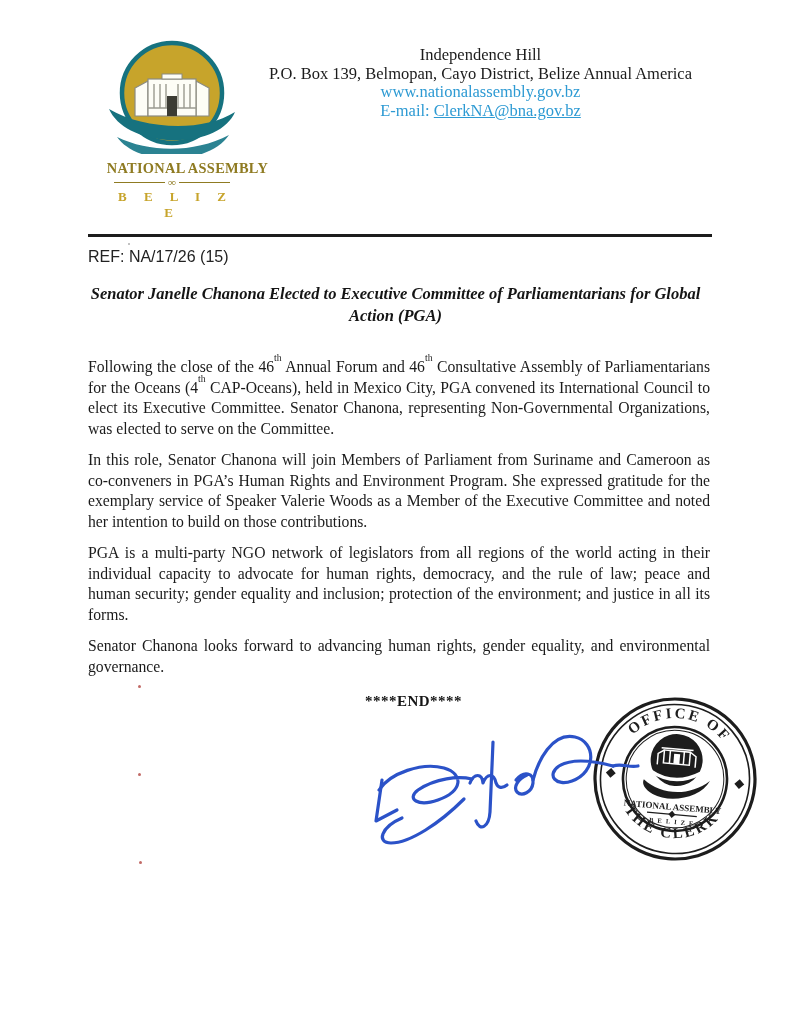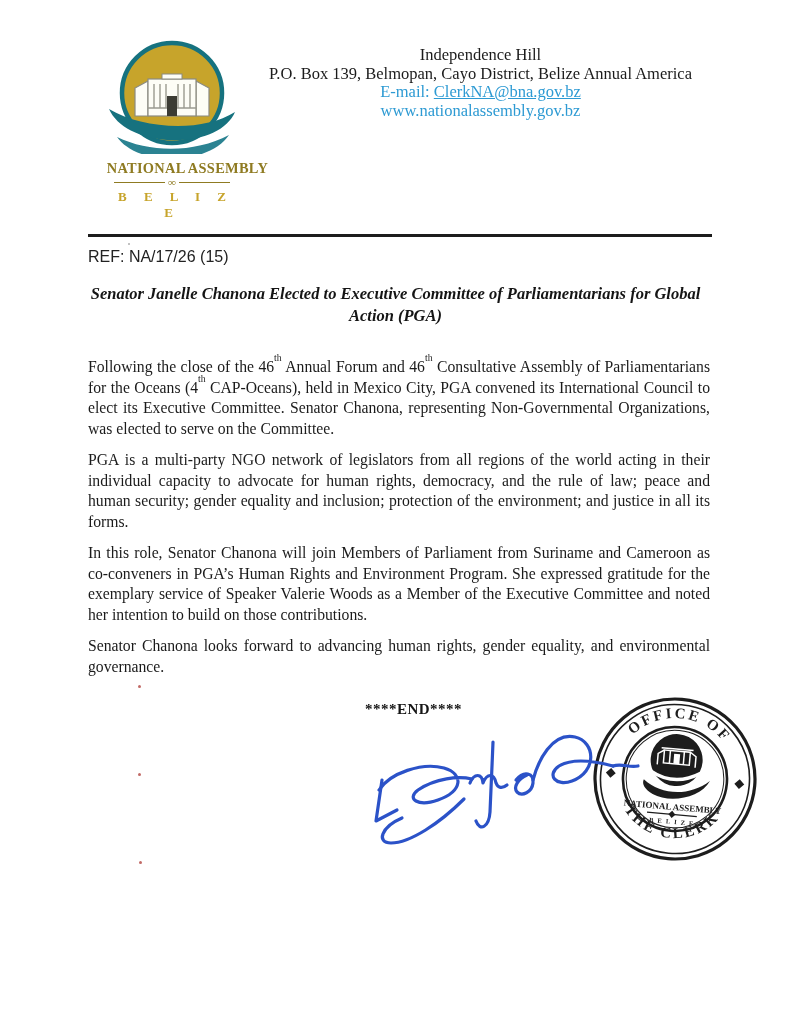--- a/index.html
+++ b/index.html
@@ -56,21 +56,21 @@
   }
   .doc-title{
     margin:17px auto 12px;max-width:636px;
     text-align:center;font-weight:bold;font-size:16.5px;line-height:22px;color:#151515;font-style:italic;
   }
   
   .body-text{margin:30px 81px 0 88px;font-size:15.7px;line-height:20.5px;text-align:justify;}
   .body-text p{margin:0 0 11px;}
   .body-text sup{font-size:.62em;position:relative;top:-.45em;line-height:0;}
   .end-marker{
-    margin-top:24px;text-align:center;
+    margin-top:16px;text-align:center;
     font-weight:bold;font-size:15px;letter-spacing:.5px;color:#151515;padding-left:36px;
   }
   
   .stamp-svg{position:absolute;left:588px;top:690px;}
   .signature-svg{position:absolute;left:366px;top:716px;}
   .speck{position:absolute;border-radius:50%;}
   .speck.red{width:3px;height:3px;background:#b6504b;opacity:.85;}
   .speck.gray{width:2px;height:2px;background:#9a9a9a;opacity:.8;}
 </style>
 </head>
@@ -109,35 +109,35 @@
         <span class="line"></span>
           <span class="scroll">∞</span>
           <span class="line"></span>
       </div>
       <div class="logo-country">B E L I Z E</div>
     </div>
 
     <div class="header-text">
       <div class="addr-line">Independence Hill</div>
       <div class="addr-line">P.O. Box 139, Belmopan, Cayo District, Belize Annual America</div>
+      <div class="addr-line link">www.nationalassembly.gov.bz</div>
       <div class="addr-line link"><span>E-mail: </span><span class="u">ClerkNA@bna.gov.bz</span></div>
-      <div class="addr-line link">www.nationalassembly.gov.bz</div>
     </div>
   </div>
 
   <hr class="rule">
 
   <div class="ref">REF: NA/17/26 (15)</div>
 
   <h2 class="doc-title">Senator Janelle Chanona Elected to Executive Committee of Parliamentarians for Global Action (PGA)</h2>
 
   <div class="body-text" id="paragraphs">
       <p><span>Following the close of the 46</span><sup>th</sup><span> Annual Forum and 46</span><sup>th</sup><span> Consultative Assembly of Parliamentarians for the Oceans (4</span><sup>th</sup><span> CAP-Oceans), held in Mexico City, PGA convened its International Council to elect its Executive Committee. Senator Chanona, representing Non-Governmental Organizations, was elected to serve on the Committee.</span></p>
+      <p><span>In this role, Senator Chanona will join Members of Parliament from Suriname and Cameroon as co-conveners in PGA’s Human Rights and Environment Program. She expressed gratitude for the exemplary service of Speaker Valerie Woods as a Member of the Executive Committee and noted her intention to build on those contributions.</span></p>
       <p><span>PGA is a multi-party NGO network of legislators from all regions of the world acting in their individual capacity to advocate for human rights, democracy, and the rule of law; peace and human security; gender equality and inclusion; protection of the environment; and justice in all its forms.</span></p>
-      <p><span>In this role, Senator Chanona will join Members of Parliament from Suriname and Cameroon as co-conveners in PGA’s Human Rights and Environment Program. She expressed gratitude for the exemplary service of Speaker Valerie Woods as a Member of the Executive Committee and noted her intention to build on those contributions.</span></p>
       <p><span>Senator Chanona looks forward to advancing human rights, gender equality, and environmental governance.</span></p>
     </div>
 
   <div class="end-marker">****END****</div>
 
   <svg class="stamp-svg" width="174" height="178" viewBox="0 0 174 178">
     <defs>
       <path id="arcTop" d="M 26,89 A 61,61 0 0 1 148,89"></path>
       <path id="arcBottom" d="M 28,89 A 59,59 0 0 0 146,89"></path>
     </defs>

